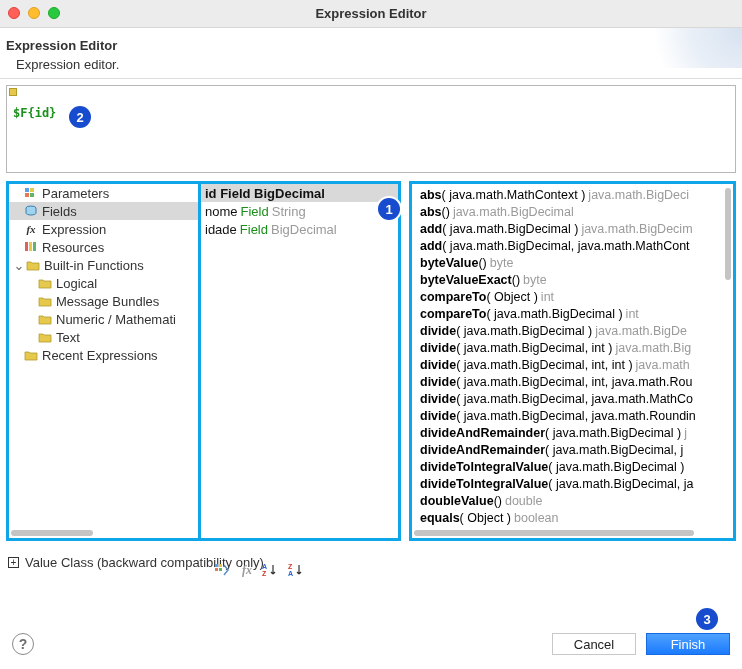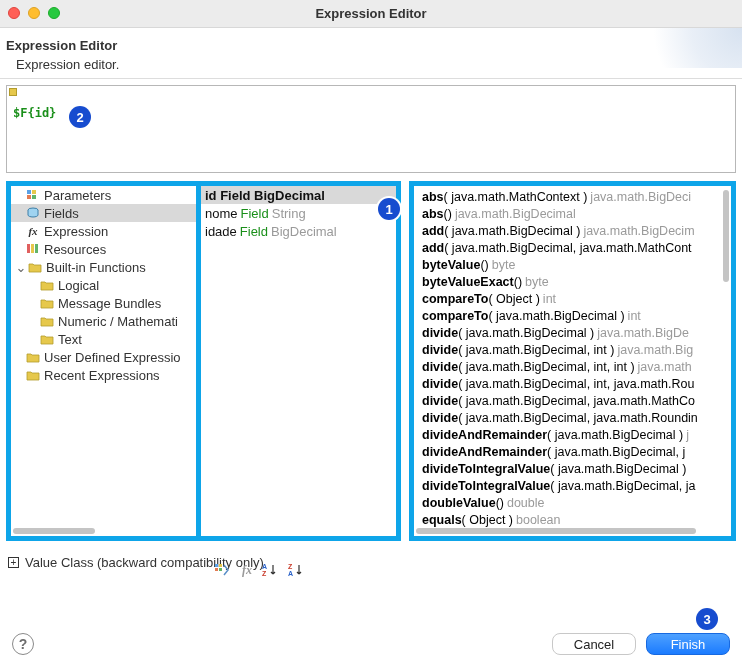--- a/index.html
+++ b/index.html
@@ -64,21 +64,21 @@
     position: absolute; left: 2px; top: 2px; width: 8px; height: 8px;
     background: #e6c84c; border: 1px solid #b39c2c;
   }
 
   .panes {
     display: flex;
     gap: 0;
     padding: 0 6px 6px 6px;
   }
   .pane {
-    border: 5px solid #0ea5e9;
+    border: 3px solid #0ea5e9;
     height: 360px;
     position: relative;
     background: #fff;
     overflow: hidden;
   }
   .pane-tree    { flex: 0 0 195px; }
   .pane-fields  { flex: 0 0 200px; border-left: none; }
   .pane-methods { flex: 1 1 auto; margin-left: 8px; }
 
   .tree-row, .field-row, .method-row {
@@ -156,21 +156,21 @@
     padding: 0 12px;
   }
   .help-icon {
     width: 22px; height: 22px; border: 1.5px solid #8a8a8a; border-radius: 50%;
     display:flex; align-items:center; justify-content:center;
     color: #6d6d6d; font-weight: 600; font-size: 14px;
   }
   .spacer { flex: 1; }
   .btn {
     height: 22px; min-width: 84px;
-    border-radius: 8px; font-size: 13px;
+    border-radius: 0; font-size: 13px;
     display:flex; align-items:center; justify-content:center;
     margin-left: 10px;
   }
   .btn-default {
     background: #fff; border: 1px solid #c8c8c8; color: #222;
   }
   .btn-primary {
     background: linear-gradient(to bottom, #4ea1ff, #1b7bff);
     border: 1px solid #1769e0; color: #fff; font-weight: 500;
   }
@@ -279,28 +279,20 @@
         </span>
       <span>Numeric / Mathemati</span>
     </div>
     <div class="tree-row indent-2">
       <span class="ico">
           <svg width="14" height="11">
             <path class="folder-svg" d="M1 2h4l1 1h7v7H1z"></path>
           </svg>
         </span>
       <span>Text</span>
-    </div>
-    <div class="tree-row indent-1">
-      <span class="ico">
-          <svg width="14" height="11">
-            <path class="folder-svg" d="M1 2h4l1 1h7v7H1z"></path>
-          </svg>
-        </span>
-      <span>User Defined Expressio</span>
     </div>
     <div class="tree-row indent-1">
       <span class="ico">
           <svg width="14" height="11">
             <path class="folder-svg" d="M1 2h4l1 1h7v7H1z"></path>
           </svg>
         </span>
       <span>Recent Expressions</span>
     </div>
     <div class="hscroll-thumb"></div>

